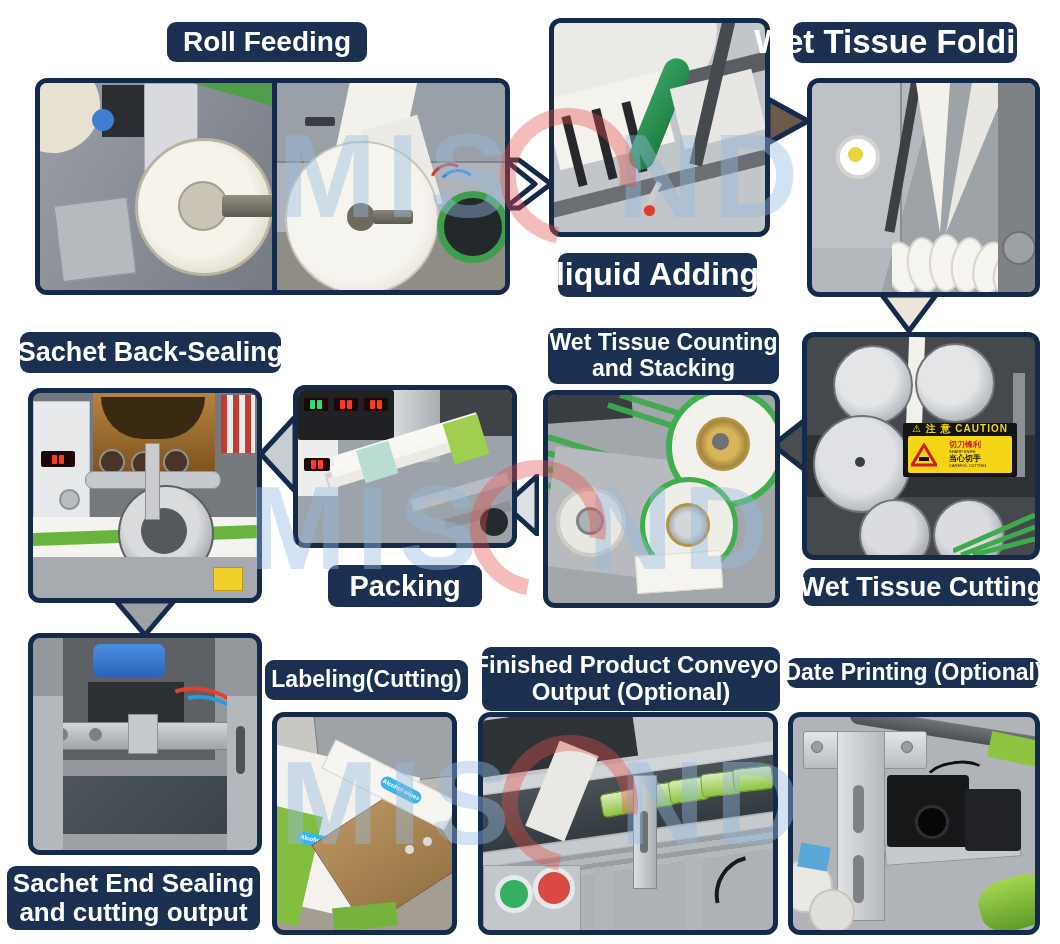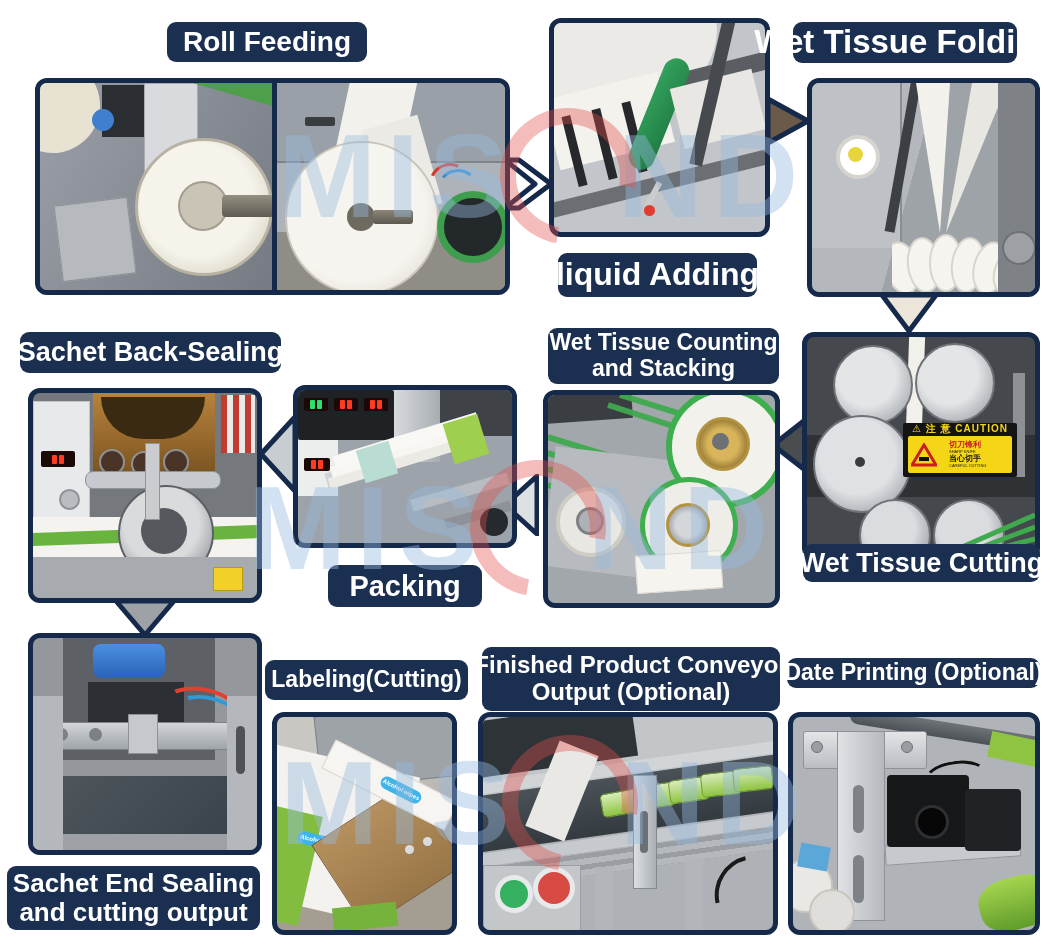--- a/index.html
+++ b/index.html
@@ -43,21 +43,21 @@
 
   <div class="lbl" style="left:548px;top:328px;width:231px;height:56px;font-size:23px;">
     <span>Wet Tissue Counting</span>
     <span>and Stacking</span>
   </div>
 
   <div class="lbl" style="left:328px;top:565px;width:154px;height:42px;font-size:29px;">
     <span>Packing</span>
   </div>
 
-  <div class="lbl" style="left:803px;top:544px;width:237px;height:38px;font-size:27px;">
+  <div class="lbl" style="left:803px;top:568px;width:237px;height:38px;font-size:27px;">
     <span>Wet Tissue Cutting</span>
   </div>
 
   <div class="lbl" style="left:7px;top:866px;width:253px;height:64px;font-size:26px;">
     <span>Sachet End Sealing</span>
     <span>and cutting output</span>
   </div>
 
   <div class="lbl" style="left:265px;top:660px;width:203px;height:40px;font-size:23px;">
     <span>Labeling(Cutting)</span>

